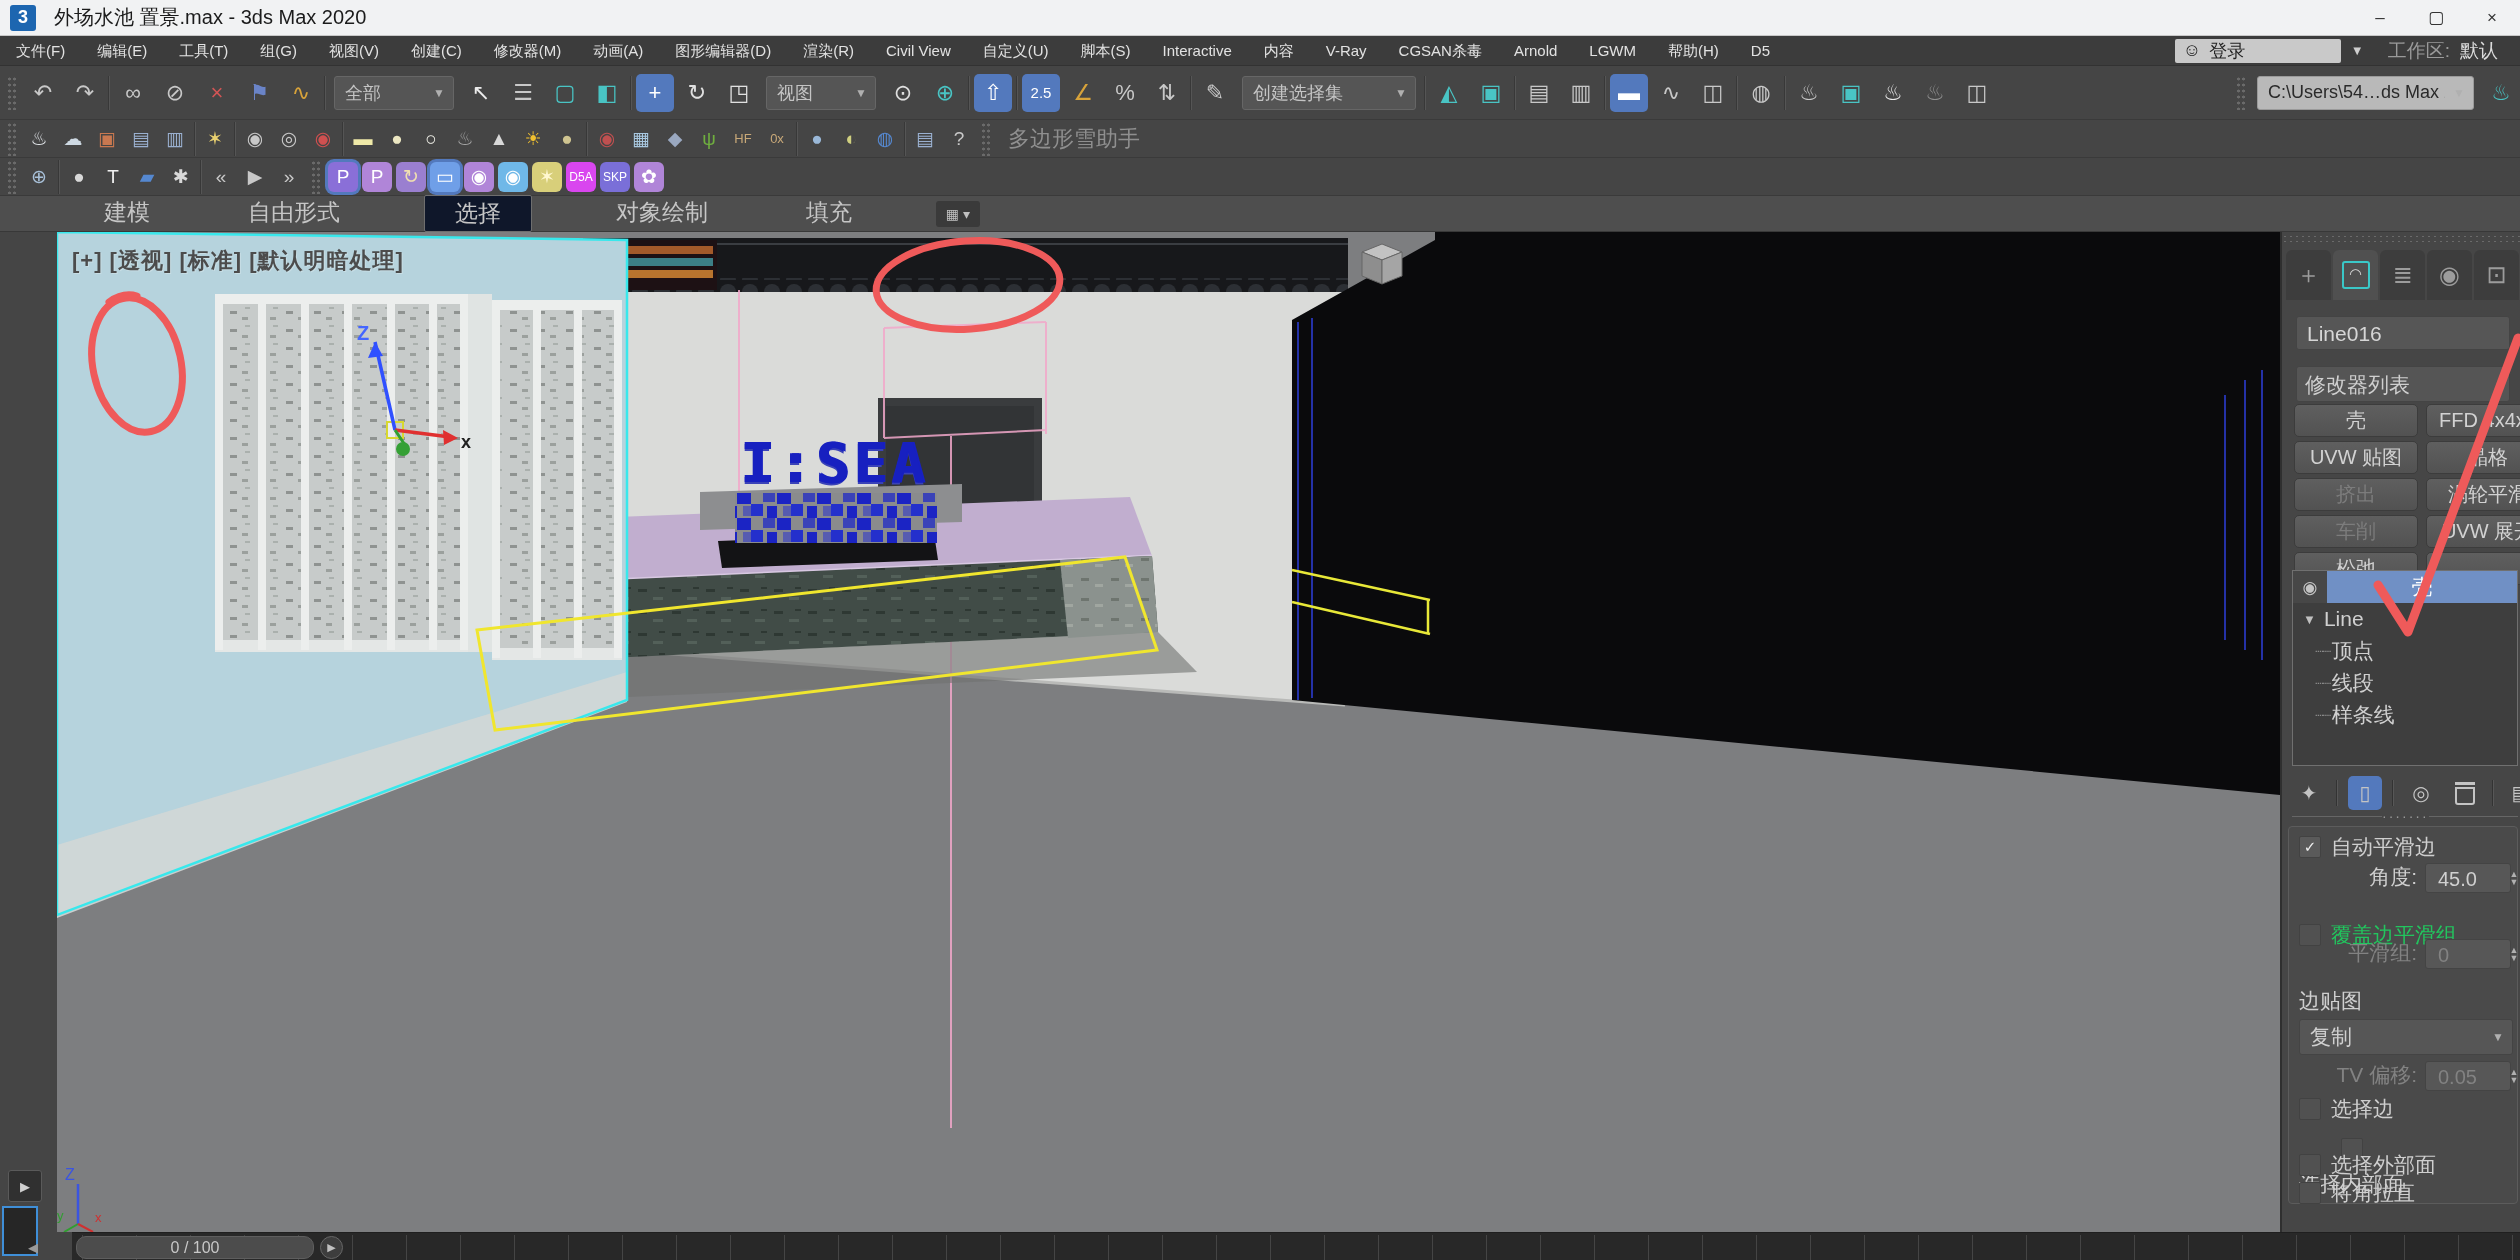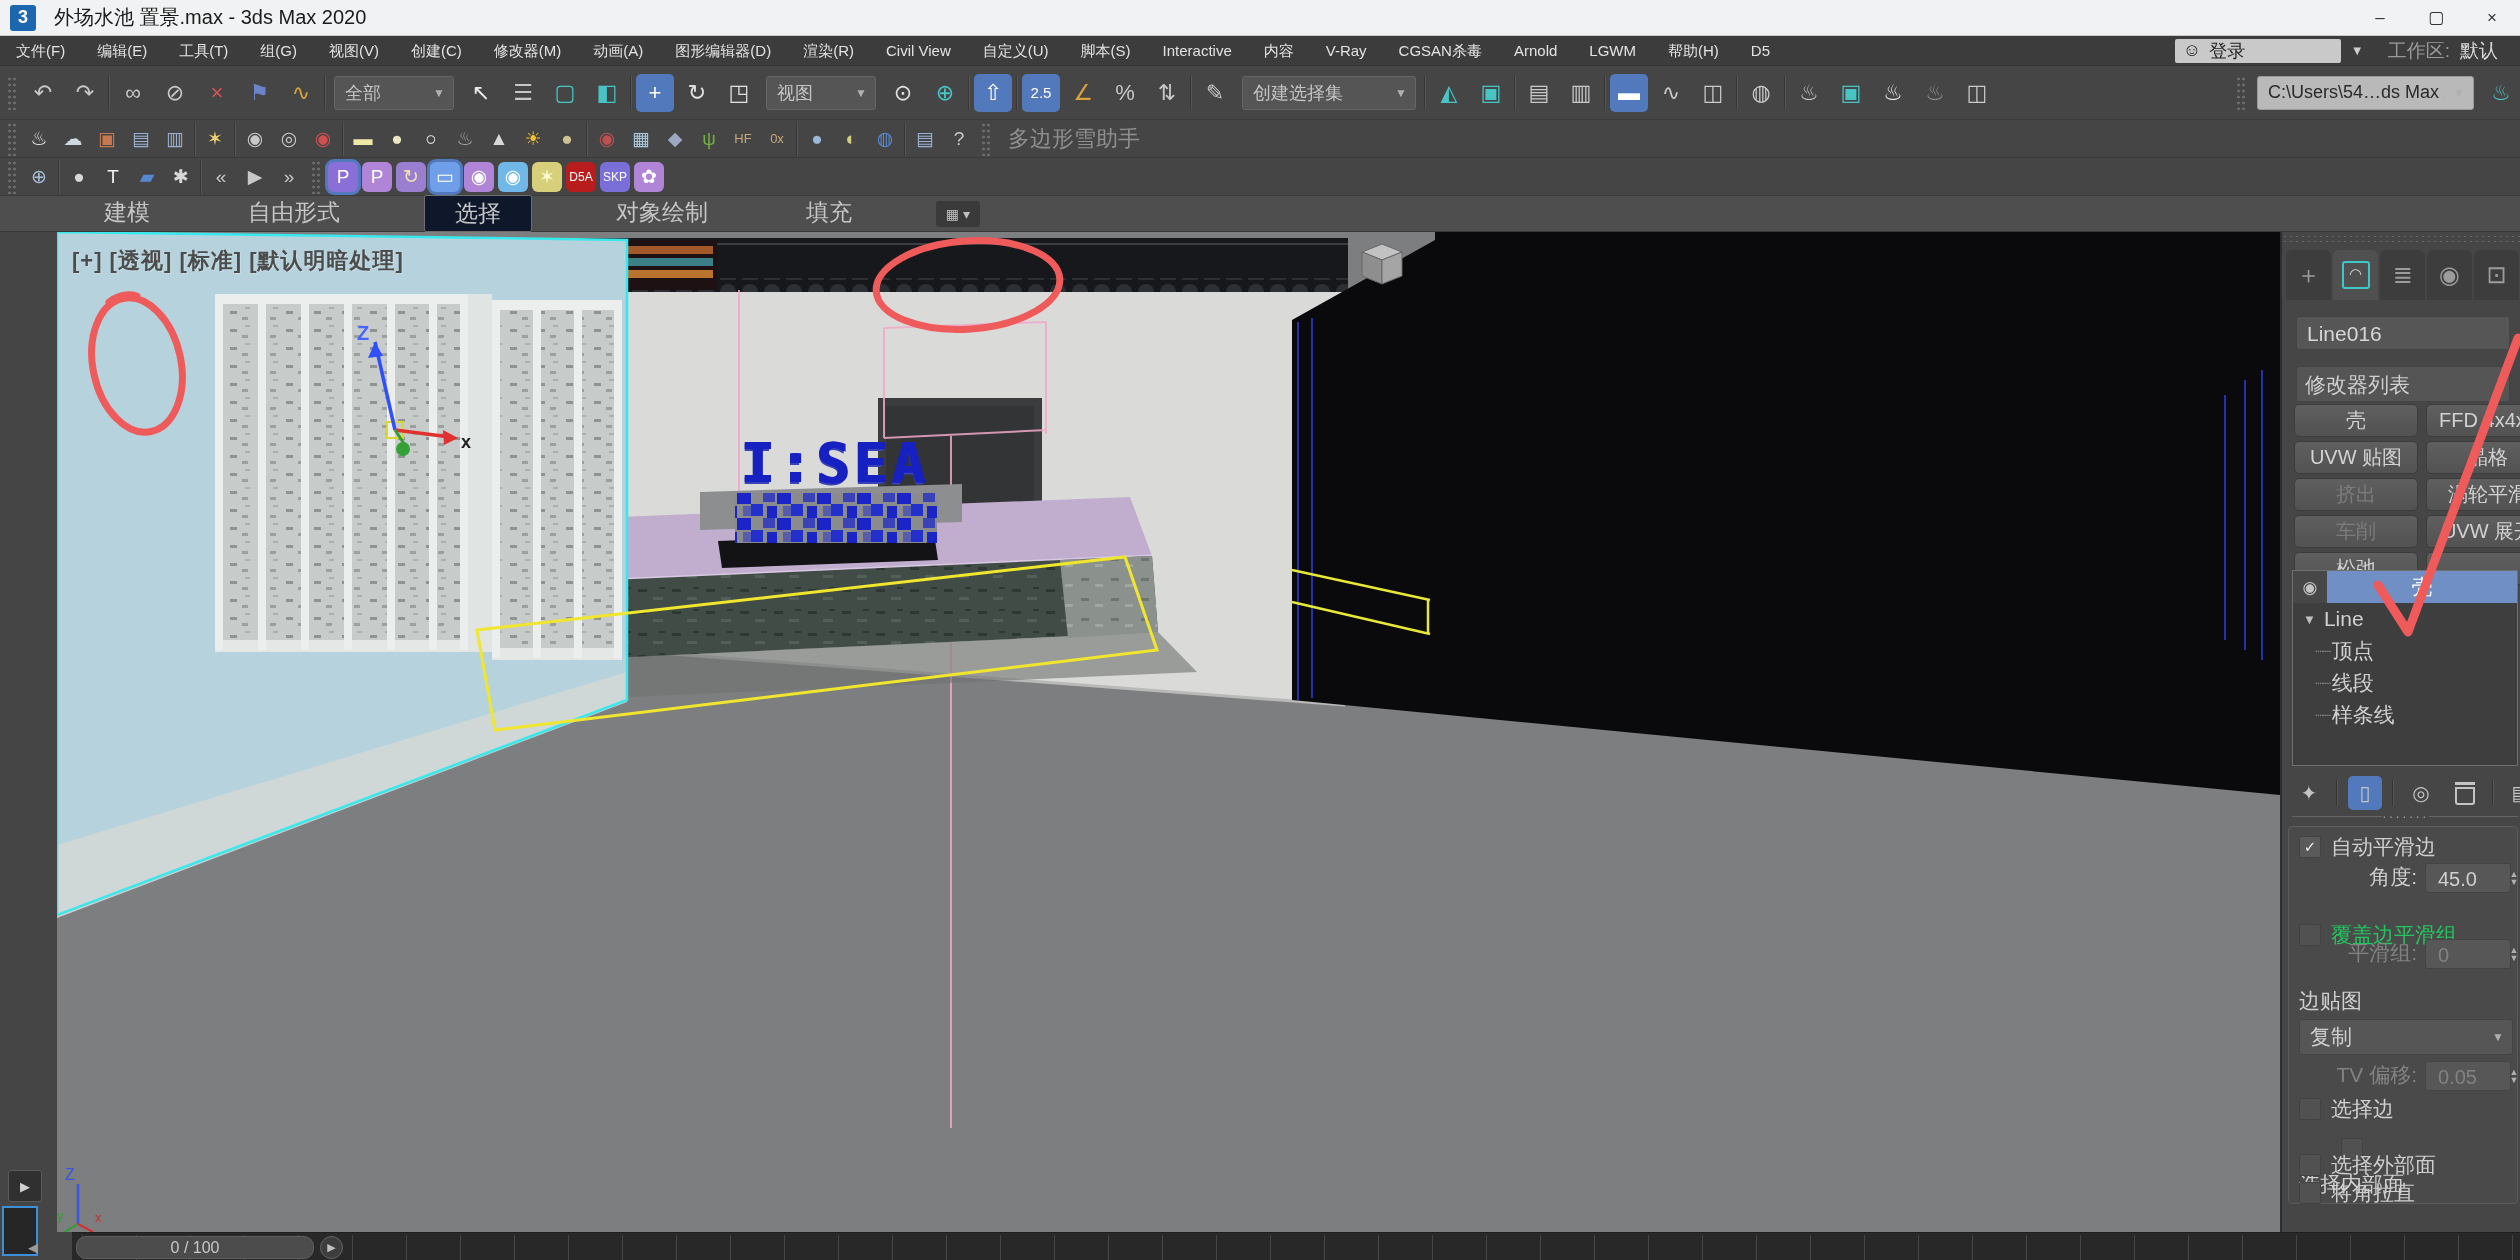--- a/index.html
+++ b/index.html
@@ -304,21 +304,21 @@
       <div class="tbi">▶</div>
       <div class="tbi">»</div>
       <div class="tbgrip"></div>
       <div class="tbi active" style="color: rgb(255, 255, 255); background: rgb(138, 111, 216); border-radius: 6px; box-shadow: rgb(83, 121, 189) 0px 0px 0px 3px;">P</div>
       <div class="tbi" style="color: rgb(255, 255, 255); background: rgb(176, 133, 216); border-radius: 6px;">P</div>
       <div class="tbi" style="color: rgb(240, 224, 176); background: rgb(154, 127, 208); border-radius: 6px;">↻</div>
       <div class="tbi active" style="color: rgb(255, 255, 255); background: rgb(111, 159, 232); border-radius: 6px; box-shadow: rgb(83, 121, 189) 0px 0px 0px 3px;">▭</div>
       <div class="tbi" style="color: rgb(255, 255, 255); background: rgb(176, 133, 216); border-radius: 6px;">◉</div>
       <div class="tbi" style="color: rgb(255, 255, 255); background: rgb(111, 184, 232); border-radius: 6px;">◉</div>
       <div class="tbi" style="color: rgb(255, 248, 208); background: rgb(216, 207, 122); border-radius: 6px;">✶</div>
-      <div class="tbi" style="color: rgb(255, 255, 255); font-size: 12px; background: #b91c1c; border-radius: 6px;">D5A</div>
+      <div class="tbi" style="color: rgb(255, 255, 255); font-size: 12px; background: #d946ef; border-radius: 6px;">D5A</div>
       <div class="tbi" style="color: rgb(255, 255, 255); font-size: 12px; background: rgb(122, 111, 216); border-radius: 6px;">SKP</div>
       <div class="tbi" style="color: rgb(255, 255, 255); background: rgb(176, 133, 216); border-radius: 6px;">✿</div>
     </div>
 
   <div id="ribbon">
     <span id="ribbontabs" style="display:flex;gap:70px">
         <span class="rtab">建模</span>
         <span class="rtab">自由形式</span>
         <span class="rtab selected">选择</span>
         <span class="rtab">对象绘制</span>

